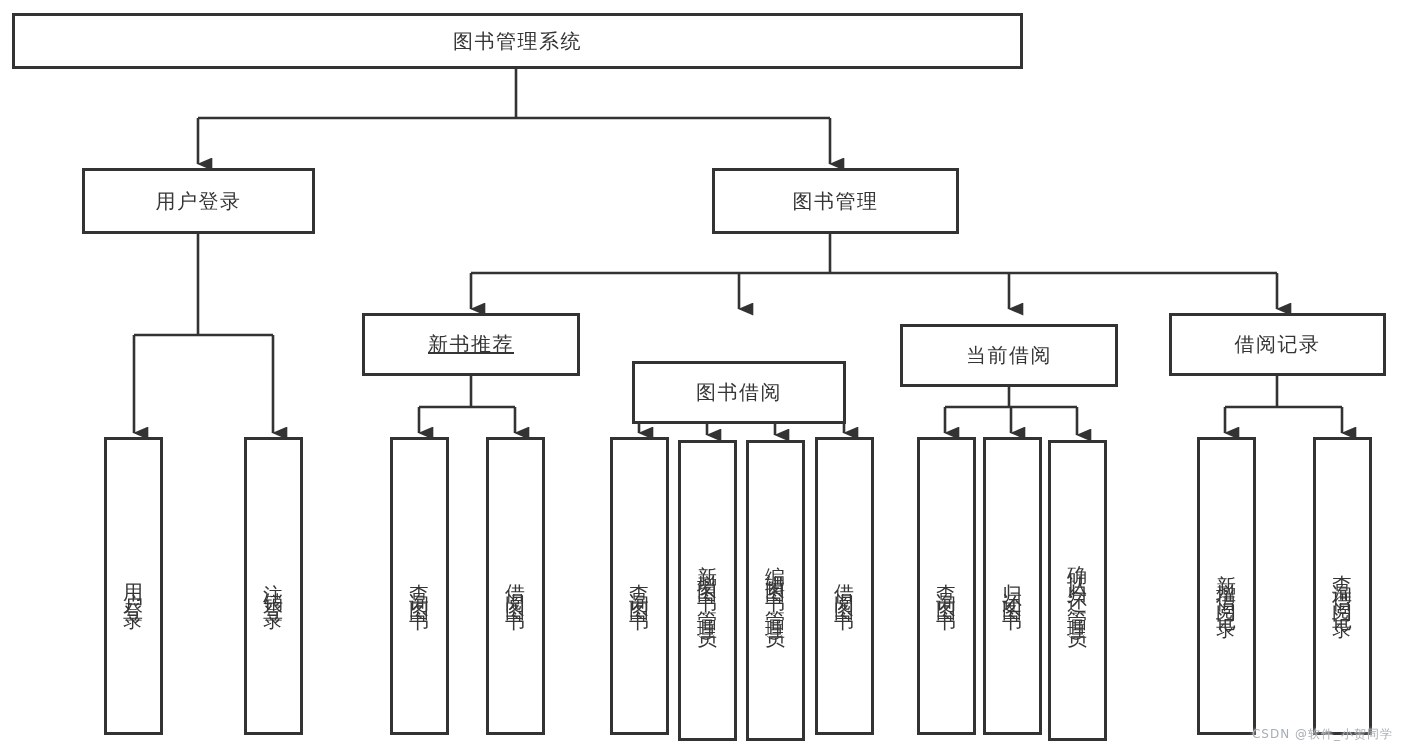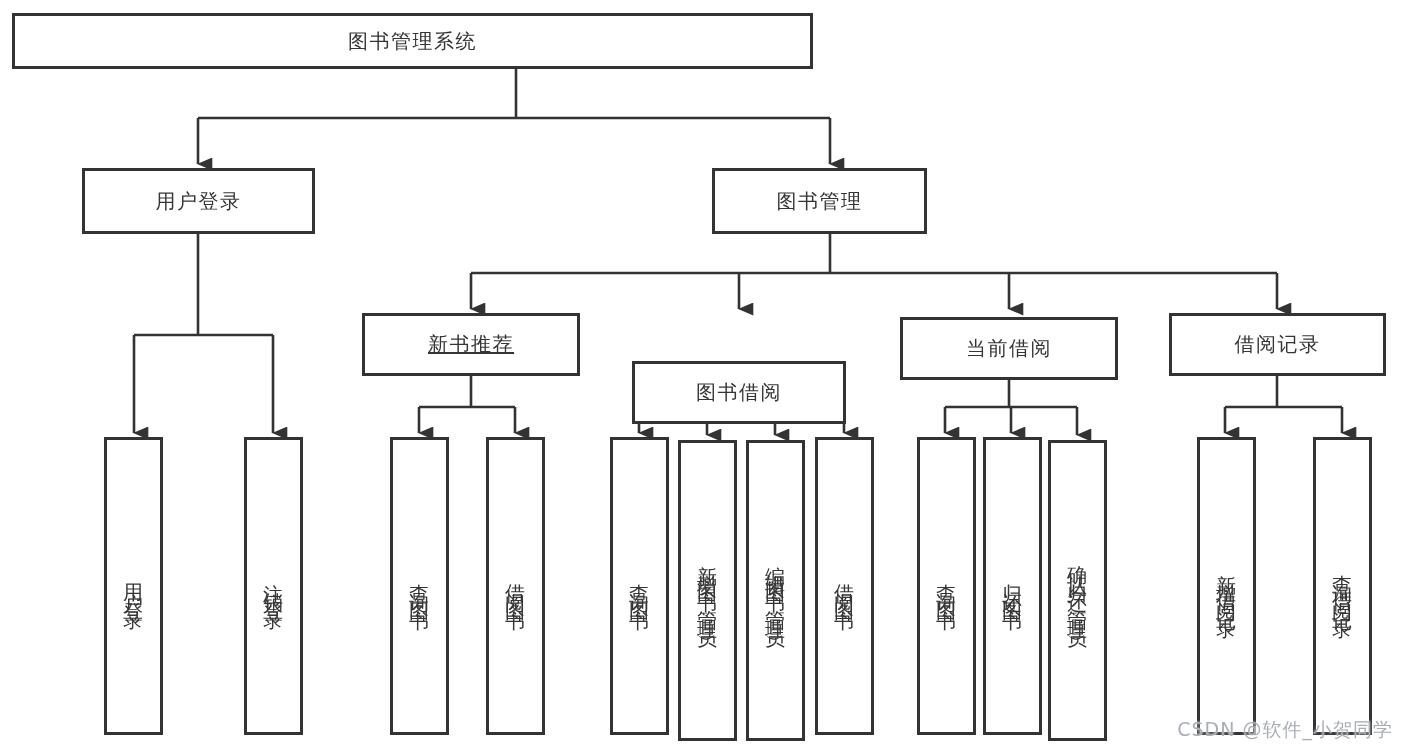--- a/index.html
+++ b/index.html
@@ -15,48 +15,48 @@
     font-size:20px; letter-spacing:1.5px; z-index:2;
   }
   .vbox {
     position:absolute; box-sizing:border-box; background:#ffffff;
     border:3px solid #333333; color:#353535;
     display:flex; align-items:center; justify-content:center;
     writing-mode:vertical-rl; text-orientation:mixed;
     font-size:20px; letter-spacing:9px; z-index:2; line-height:1;
   }
   
-  .n-root { left:12px;  top:13px;  width:801px; height:56px; }
+  .n-root { left:12px;  top:13px;  width:1011px; height:56px; }
   
   .n-l2a  { left:82px;  top:168px; width:233px;  height:66px; }
-  .n-l2b  { left:712px; top:168px; width:215px;  height:66px; }
+  .n-l2b  { left:712px; top:168px; width:247px;  height:66px; }
   
   .n-l3a  { left:362px;  top:313px; width:218px; height:63px;text-decoration:underline; }
   .n-l3b  { left:632px;  top:313px; width:214px; height:63px;margin-top:48px; }
-  .n-l3c  { left:900px;  top:317px; width:218px; height:63px; }
+  .n-l3c  { left:900px;  top:324px; width:218px; height:63px; }
   .n-l3d  { left:1169px; top:313px; width:217px; height:63px; }
   
   .leaf   { top:437px; width:59px; height:298px; }
   .leaf.tall { top:440px; height:301px; }
   .n-f0  { left:104px; }
   .n-f1  { left:244px; }
   .n-f2  { left:390px; }
   .n-f3  { left:486px; }
   .n-f4  { left:610px; }
   .n-f5  { left:678px; }
   .n-f6  { left:746px; }
   .n-f7  { left:815px; }
   .n-f8  { left:917px; }
   .n-f9  { left:983px; }
   .n-f10 { left:1048px; }
   .n-f11 { left:1197px; }
   .n-f12 { left:1313px; }
   .watermark {
     position:absolute; right:12px; bottom:4px; z-index:5;
-    font-size:19px; color:#a9aeb5; letter-spacing:1px;
+    font-size:12px; color:#a9aeb5; letter-spacing:1px;
     text-shadow:0 0 3px #ffffff;
   }
 </style>
 </head>
 <body>
 
 <div class="canvas">
 
   <svg class="connectors" viewBox="0 0 1405 747" xmlns="http://www.w3.org/2000/svg">
     <defs>

